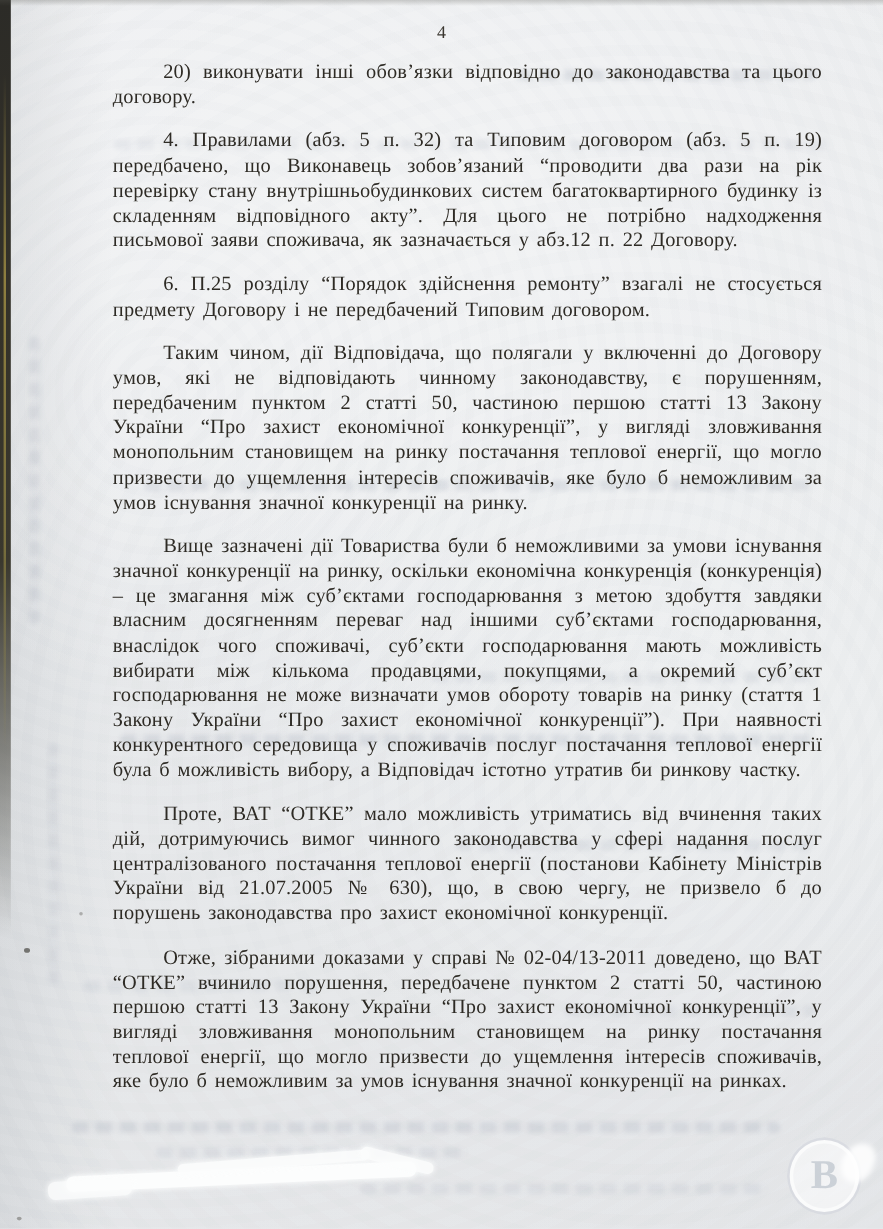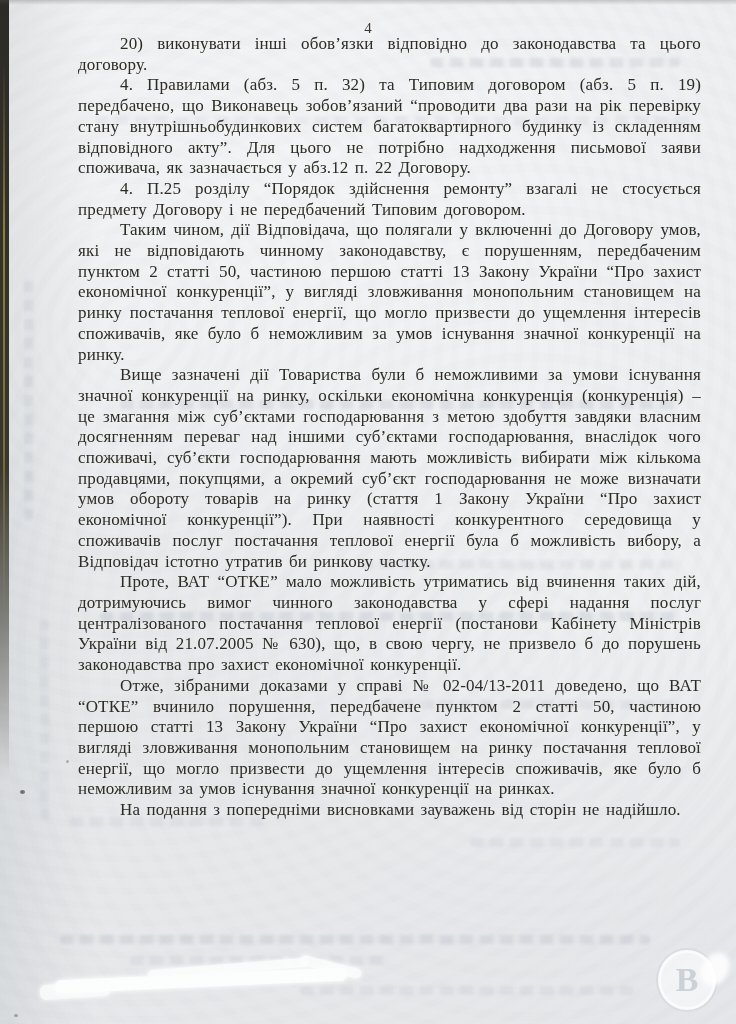--- a/index.html
+++ b/index.html
@@ -41,21 +41,21 @@
   }
   .page-number{
     position:absolute;top:20px;left:0;width:736px;text-align:center;
     font-size:15px;color:#3a362f;
   }
   .content{
     position:absolute;left:78px;top:34px;width:623px;
     font-size:17px;line-height:20.7px;color:#2e2b25;
     text-align:justify;word-spacing:2px;letter-spacing:.15px;
   }
-  .content p.para{margin:0;text-indent:42px;}
+  .content p.para{margin:16px;text-indent:42px;}
   
   .bleed{
     position:absolute;height:9px;border-radius:4px;pointer-events:none;
     background:repeating-linear-gradient(90deg, rgba(110,122,148,.13) 0 13px, rgba(110,122,148,.02) 13px 20px);
     filter:blur(1.6px);
   }
   .bleed.v{width:9px;background:repeating-linear-gradient(0deg, rgba(110,122,148,.11) 0 11px, rgba(110,122,148,.02) 11px 19px);}
   
   .whiteout{
     position:absolute;background:#fcfdfd;pointer-events:none;
@@ -101,26 +101,25 @@
   <div class="bleed" style="left:60px;top:935px;width:590px;"></div>
   <div class="bleed" style="left:130px;top:956px;width:260px;opacity:.7;"></div>
   <div class="bleed" style="left:300px;top:986px;width:340px;opacity:.65;"></div>
   <div class="bleed v" style="left:24px;top:280px;height:240px;"></div>
   <div class="bleed v" style="left:40px;top:620px;height:200px;opacity:.7;"></div>
 
   <div class="page-number">4</div>
   <div class="content">
       <p class="para">20) виконувати інші обов’язки    відповідно до законодавства та цього договору.</p>
       <p class="para">4. Правилами (абз. 5 п. 32) та Типовим договором (абз. 5 п. 19) передбачено, що Виконавець зобов’язаний “проводити два рази на рік перевірку стану внутрішньобудинкових систем багатоквартирного будинку із складенням відповідного акту”. Для цього не потрібно надходження письмової заяви споживача,  як зазначається у абз.12 п. 22 Договору.</p>
-      <p class="para">4. П.25 розділу “Порядок здійснення ремонту” взагалі не стосується предмету Договору і не передбачений Типовим договором.</p>
+      <p class="para">6. П.25 розділу “Порядок здійснення ремонту” взагалі не стосується предмету Договору і не передбачений Типовим договором.</p>
       <p class="para">Таким чином, дії Відповідача, що полягали у включенні до Договору умов, які не відповідають чинному законодавству, є порушенням, передбаченим пунктом 2 статті 50, частиною першою статті 13 Закону України “Про захист економічної конкуренції”, у вигляді зловживання монопольним становищем на ринку  постачання теплової енергії, що могло призвести до  ущемлення інтересів споживачів, яке було б неможливим за умов існування значної конкуренції на ринку.</p>
       <p class="para">Вище зазначені дії Товариства були б неможливими за умови існування значної конкуренції на ринку, оскільки економічна конкуренція (конкуренція) – це змагання між суб’єктами господарювання з метою здобуття завдяки власним досягненням переваг над іншими суб’єктами господарювання, внаслідок чого споживачі, суб’єкти господарювання мають можливість вибирати між кількома продавцями, покупцями, а окремий суб’єкт господарювання не може визначати умов обороту товарів на ринку (стаття 1 Закону України “Про захист економічної конкуренції”). При наявності конкурентного середовища у споживачів послуг постачання теплової енергії була б можливість вибору, а Відповідач істотно утратив би ринкову частку.</p>
       <p class="para">Проте,  ВАТ “ОТКЕ” мало можливість утриматись від вчинення таких дій, дотримуючись вимог чинного законодавства у сфері надання послуг централізованого постачання теплової енергії (постанови Кабінету Міністрів України від 21.07.2005 № 630), що, в свою чергу, не призвело б до порушень законодавства про захист економічної конкуренції.</p>
       <p class="para">Отже, зібраними доказами у справі № 02-04/13-2011 доведено, що ВАТ “ОТКЕ” вчинило порушення, передбачене пунктом 2 статті 50, частиною першою статті 13 Закону України “Про захист економічної конкуренції”, у вигляді зловживання монопольним становищем на ринку  постачання теплової енергії, що могло призвести до  ущемлення інтересів споживачів, яке було б неможливим за умов існування значної конкуренції на ринках.</p>
-      <p class="para">На подання з попередніми висновками  зауважень від сторін не надійшло.</p>
     </div>
 
   <div class="whiteout wo1"></div>
   <div class="whiteout wo2"></div>
   <div class="whiteout wo3"></div>
   <div class="whiteout wo4"></div>
 
   <div class="stamp">
     <span class="letter">B</span>
   </div>

